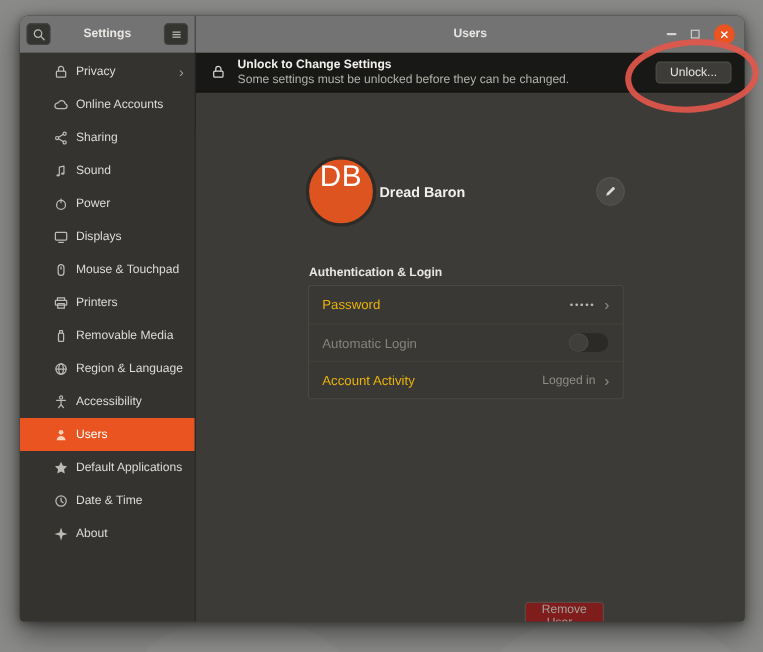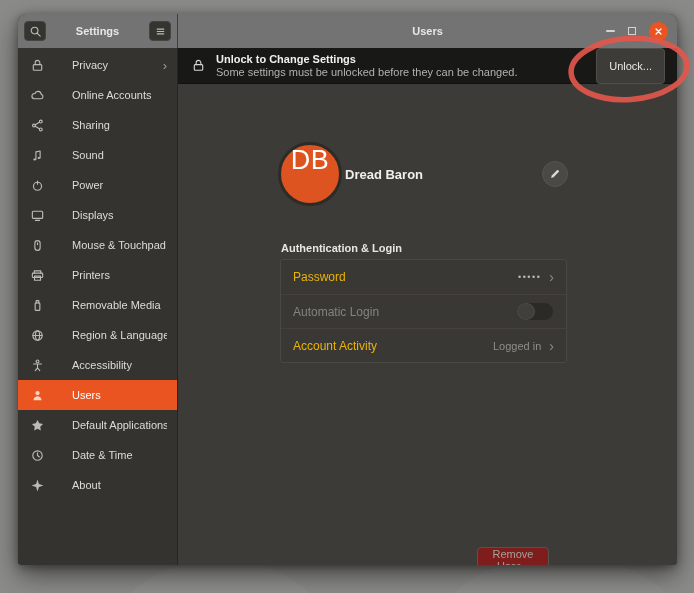--- a/index.html
+++ b/index.html
@@ -27,40 +27,40 @@
   .ctrl-min { width:9px; height:2px; background:#d6d4d0; border-radius:1px; cursor:pointer; }
   .ctrl-max { width:8px; height:8px; border:1.4px solid #d6d4d0; cursor:pointer; }
   .ctrl-close { width:19px; height:19px; border-radius:50%; background:#E95420;
     display:flex; align-items:center; justify-content:center; cursor:pointer; }
 
   .window-body { flex:1; display:flex; min-height:0; }
 
   
   .sidebar { width:160px; flex:0 0 160px; background:#343330; border-right:1px solid #262521;
     padding-top:2px; overflow:hidden; }
-  .side-item { height:30px; display:flex; align-items:center; padding:0 10px 0 11px;
-    gap:27px; cursor:pointer; color:#dedcd8; font-size:11px; }
+  .side-item { height:30px; display:flex; align-items:center; padding:0 10px 0 29px;
+    gap:6px; cursor:pointer; color:#dedcd8; font-size:11px; }
   .side-item .label { flex:1; white-space:nowrap; overflow:hidden; }
   .side-item.selected { background:#E95420; color:#ffffff; }
   .side-chevron { color:#9e9c98; font-size:13px; line-height:1; }
   .icon { display:flex; align-items:center; justify-content:center; width:16px; flex:0 0 16px; }
   .icon svg { stroke:#bdbbb6; fill:none; stroke-width:1.2; stroke-linecap:round; stroke-linejoin:round; }
   .selected .icon svg { stroke:#ffd2bb; }
 
   
   .main-col { flex:1; display:flex; flex-direction:column; min-width:0;gap:34px; }
 
   
   .banner { height:36px; flex:0 0 36px; background:#181816; border-bottom:1px solid #111110;
     display:flex; align-items:center; padding:0 12px; gap:10px; }
   .banner .icon svg { stroke:#d8d6d2; }
   .banner-text { flex:1; min-width:0; }
   .banner-title { font-size:11px; font-weight:bold; color:#f2f0ec; line-height:13px; }
   .banner-sub { font-size:11px; color:#b4b2ac; line-height:13px; }
-  .unlock-btn { height:36px; padding:0 12px; background:#3d3c38; border:1px solid #504e48;
+  .unlock-btn { height:20px; padding:0 12px; background:#3d3c38; border:1px solid #504e48;
     border-radius:4px; color:#e8e6e2; font-size:11px; font-family:inherit; cursor:pointer; }
 
   
   .content { flex:1; position:relative; background:#3c3b37; }
 
   .usercard { position:absolute; top:24px; left:100px; width:290px; display:flex; align-items:center; }
   .avatar { width:64px; height:64px; border-radius:50%; background:#DD5420;
     border:3px solid #2c2b28; display:flex; align-items:flex-start; justify-content:center; cursor:pointer; }
   .avatar-initials { color:#ffffff; font-size:27px; font-weight:500; letter-spacing:0.5px; }
   .user-name { margin-left:3px; flex:1; color:#f2f0ec; font-size:13px; font-weight:bold; }

